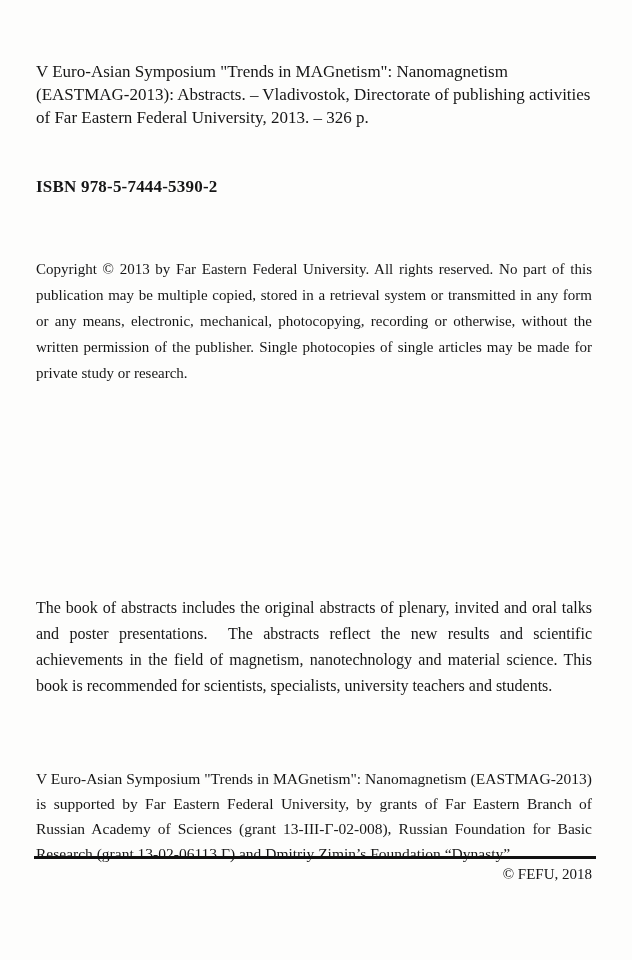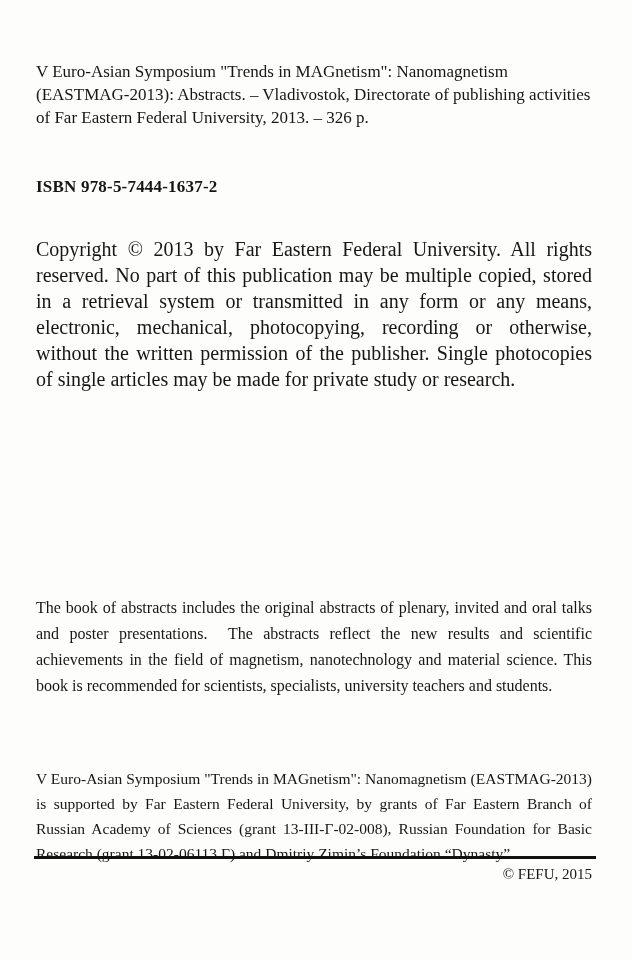--- a/index.html
+++ b/index.html
@@ -32,22 +32,22 @@
     line-height: 23px;
     text-align: left;
   }
   .isbn {
     top: 177px;
     font-size: 17px;
     font-weight: bold;
     letter-spacing: 0.2px;
   }
   .copyright {
-    top: 236px;
-    font-size: 20px;
+    top: 256px;
+    font-size: 15px;
     line-height: 26px;
     text-align: justify;
   }
   .annotation {
     top: 595px;
     font-size: 16px;
     line-height: 26px;
     text-align: justify;
   }
   .support {
@@ -70,25 +70,25 @@
     text-align: right;
   }
 </style>
 </head>
 <body>
 
 <div class="page">
 
   <p class="bib">V Euro-Asian Symposium "Trends in MAGnetism": Nanomagnetism (EASTMAG-2013): Abstracts. – Vladivostok, Directorate of publishing activities of Far Eastern Federal University, 2013. – 326 p.</p>
 
-  <p class="isbn">ISBN 978-5-7444-1637-2</p>
+  <p class="isbn">ISBN 978-5-7444-5390-2</p>
 
   <p class="copyright">Copyright © 2013 by Far Eastern Federal University. All rights reserved. No part of this publication may be multiple copied, stored in a retrieval system or transmitted in any form or any means, electronic, mechanical, photocopying, recording or otherwise, without the written permission of the publisher. Single photocopies of single articles may be made for private study or research.</p>
 
   <p class="annotation">The book of abstracts includes the original abstracts of plenary, invited and oral talks and poster presentations.&nbsp; The abstracts reflect the new results and scientific achievements in the field of magnetism, nanotechnology and material science. This book is recommended for scientists, specialists, university teachers and students.</p>
 
   <p class="support">V Euro-Asian Symposium "Trends in MAGnetism": Nanomagnetism (EASTMAG-2013) is supported by Far Eastern Federal University, by grants of Far Eastern Branch of Russian Academy of Sciences (grant 13-III-Г-02-008), Russian Foundation for Basic Research (grant 13-02-06113 Г) and Dmitriy Zimin’s Foundation “Dynasty”.</p>
 
   <div class="rule"></div>
 
-  <p class="footer">© FEFU, 2015</p>
+  <p class="footer">© FEFU, 2018</p>
 
 </div>
 
 </body></html>

